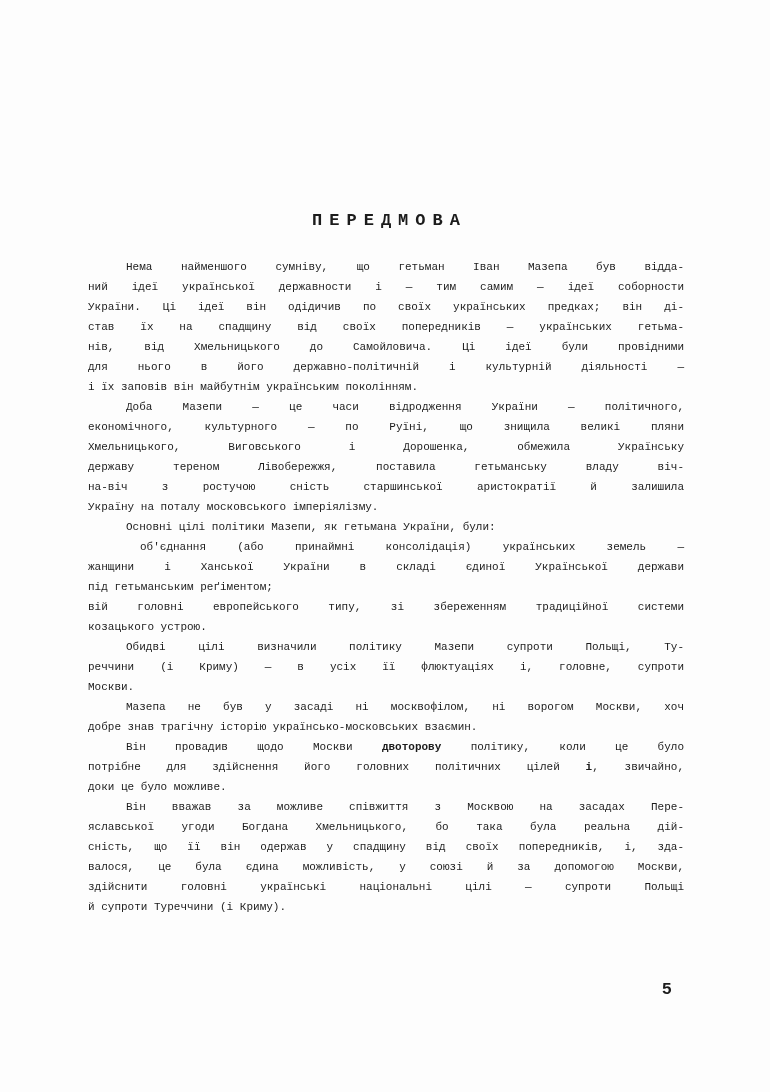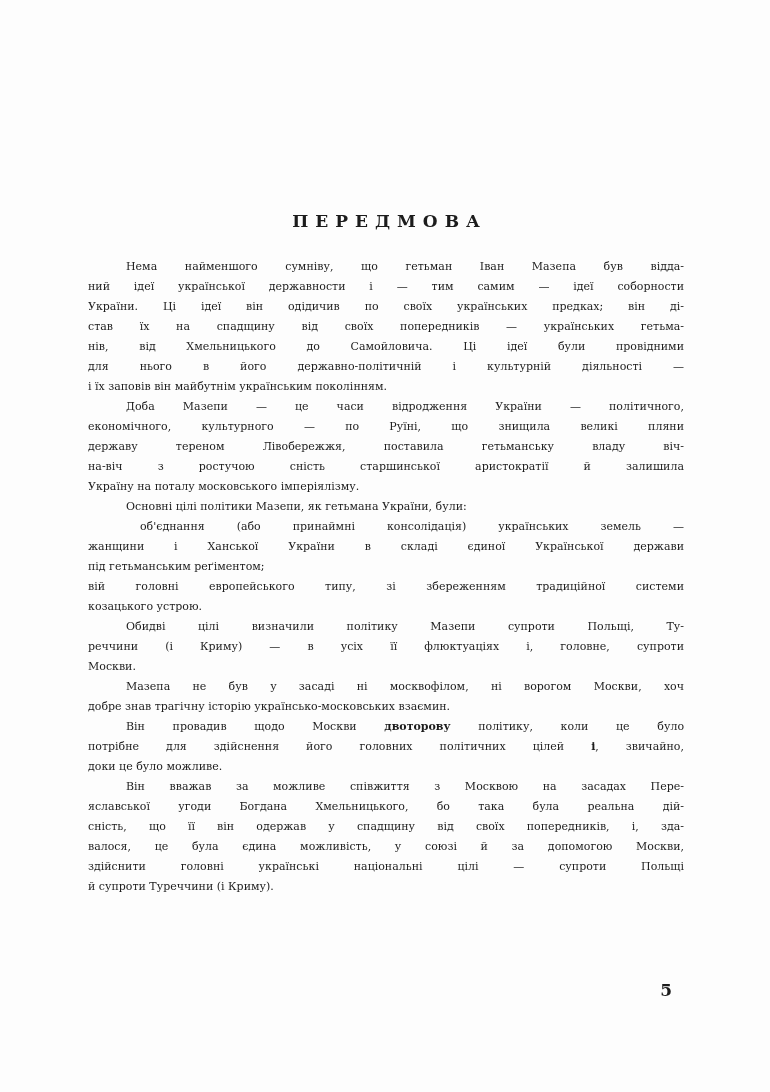--- a/index.html
+++ b/index.html
@@ -1,19 +1,19 @@
 <!DOCTYPE html>
 <html lang="uk" style="--paper: #fdfdfd; --ink: #1c1c1c;"><head>
 <meta charset="utf-8">
 <style>
   :root {
     --paper: #fdfdfd;
     --ink: #1c1c1c;
   }
-  * { margin: 0; padding: 0; box-sizing: border-box; }
+  * { margin: 0; padding: 0; box-sizing: border-box; font-family: Liberation Mono, monospace; }
   html, body {
     width: 770px; height: 1092px;
     background: var(--paper);
     font-family: "DejaVu Serif", "Liberation Serif", serif;
     color: var(--ink);
     overflow: hidden;
   }
   .page {
     position: relative;
     width: 770px; height: 1092px;
@@ -71,20 +71,21 @@
           <div class="line">ний ідеї української державности і — тим самим — ідеї соборности</div>
           <div class="line">України. Ці ідеї він одідичив по своїх українських предках; він ді-</div>
           <div class="line">став їх на спадщину від своїх попередників — українських гетьма-</div>
           <div class="line">нів, від Хмельницького до Самойловича. Ці ідеї були провідними</div>
           <div class="line">для нього в його державно-політичній і культурній діяльності —</div>
           <div class="line last">і їх заповів він майбутнім українським поколінням.</div>
         </div>
         <div class="paragraph indent-normal">
           <div class="line first">Доба Мазепи — це часи відродження України — політичного,</div>
           <div class="line">економічного, культурного — по Руїні, що знищила великі пляни</div>
+          <div class="line">Хмельницького, Виговського і Дорошенка, обмежила Українську</div>
           <div class="line">державу тереном Лівобережжя, поставила гетьманську владу віч-</div>
           <div class="line">на-віч з ростучою сність старшинської аристократії й залишила</div>
           <div class="line last">Україну на поталу московського імперіялізму.</div>
         </div>
         <div class="paragraph indent-normal">
           <div class="line first last">Основні цілі політики Мазепи, як гетьмана України, були:</div>
         </div>
         <div class="paragraph indent-deep">
           <div class="line first">об'єднання (або принаймні консолідація) українських земель —</div>
           <div class="line">жанщини і Ханської України в складі єдиної Української держави</div>

